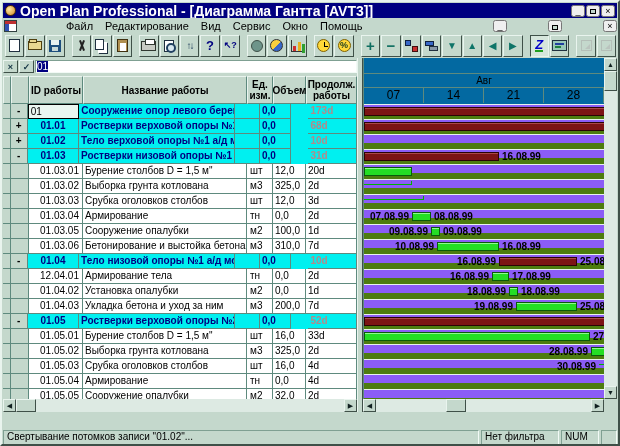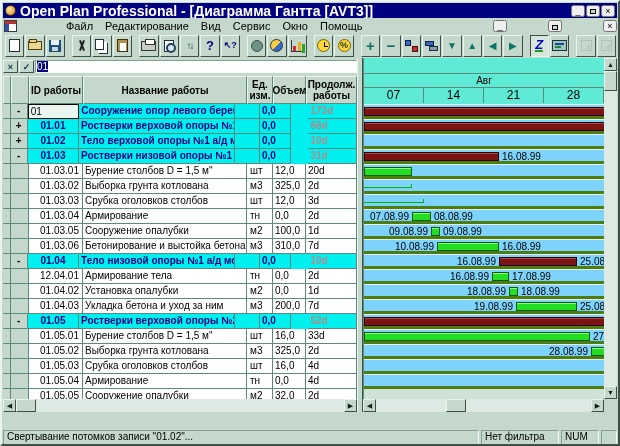--- a/index.html
+++ b/index.html
@@ -127,28 +127,28 @@
   #vscroll .sbtn{width:13px;}
   #vscroll .sthumb{width:13px;height:20px;}
   #scorner{position:absolute;left:241px;top:341px;width:13px;height:13px;background:#C4D8CC;}
 
   
   #splitter{position:absolute;left:354px;top:0;width:6px;height:354px;background:#C4D8CC;
             border-left:1px solid #E9F4EE;border-right:1px solid #3F5048;}
 
   
   #gpane{position:absolute;left:360px;top:0;width:254px;height:354px;}
-  #ghead{position:absolute;left:0;top:0;width:241px;height:46px;background:#5eead4;border-left:1px solid #5E8A7E;}
+  #ghead{position:absolute;left:0;top:0;width:241px;height:46px;background:#0369a1;border-left:1px solid #5E8A7E;}
   .gblank{height:16px;border-bottom:1px solid #5E8A7E;}
   .gmonth{height:14px;line-height:14px;text-align:center;font-size:10px;border-bottom:1px solid #5E8A7E;color:#000;}
   .gweeks{display:flex;height:15px;}
   .gweek{width:60px;text-align:center;font-size:12px;line-height:15px;border-right:1px solid #5E8A7E;color:#000;}
   #gbody{position:absolute;left:0;top:46px;width:241px;height:295px;overflow:hidden;background:#CFE2D8;border-left:1px solid #5E8A7E;}
-  .grow{position:relative;height:15px;background:#7dd3fc;border-bottom:3px solid #4d7c0f;
-        box-shadow:inset 0 1px 0 #E8F2EC;}
+  .grow{position:relative;height:15px;background:#8b5cf6;border-bottom:6px solid #4d7c0f;
+        box-shadow:inset 0 1px 0 #E8F2EC;font-weight:bold;}
   .gbar{position:absolute;top:3px;height:9px;}
   .gbar.summary{background:#7C1414;border:1px solid #2A0404;box-shadow:inset 0 1px 0 #A84848;}
   .gbar.task{background:#24DE24;border:1px solid #0A5A0A;box-shadow:inset 0 1px 0 #90F890;}
   .gbar.link{top:auto;bottom:3px;height:4px;background:transparent;border:0;
              border-bottom:1px solid #00B400;border-right:1px solid #00B400;box-shadow:none;}
   .glabel{position:absolute;top:2px;font-size:10px;line-height:11px;white-space:nowrap;color:#000;}
 
   
   #status{position:absolute;left:1px;top:428px;width:614px;height:15px;display:flex;gap:2px;align-items:stretch;font-size:10px;}
   #status .panel{border:1px solid;border-color:#7FA092 #F2FAF6 #F2FAF6 #7FA092;line-height:12px;padding:0 3px;
@@ -560,20 +560,24 @@
           <div class="grow">
             <div class="gbar summary" style="left: 0px; width: 241px;"></div>
           </div>
           <div class="grow">
             <div class="gbar task" style="left: 0px; width: 226px;"></div>
             <span class="glabel" style="left: 229px;">27.08.99</span>
           </div>
           <div class="grow">
             <div class="gbar task" style="left: 227px; width: 16px;"></div>
             <span class="glabel" style="right: 16px;">28.08.99</span>
+          </div>
+          <div class="grow">
+            <div class="gbar link" style="left: 235px; width: 6px;"></div>
+            <span class="glabel" style="right: 8px;">30.08.99</span>
           </div>
           <div class="grow"></div>
           <div class="grow"></div>
         </div>
       <div id="vscroll" class="sb" style="display:flex">
         <button class="sbtn">▲</button>
         <span class="sthumb"></span>
         <span class="strack"></span>
         <button class="sbtn">▼</button>
       </div>

